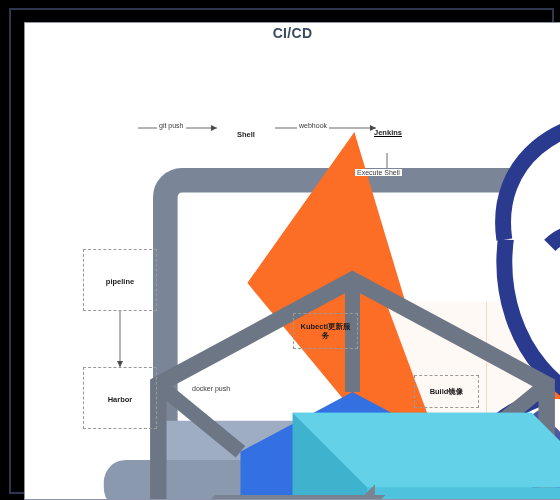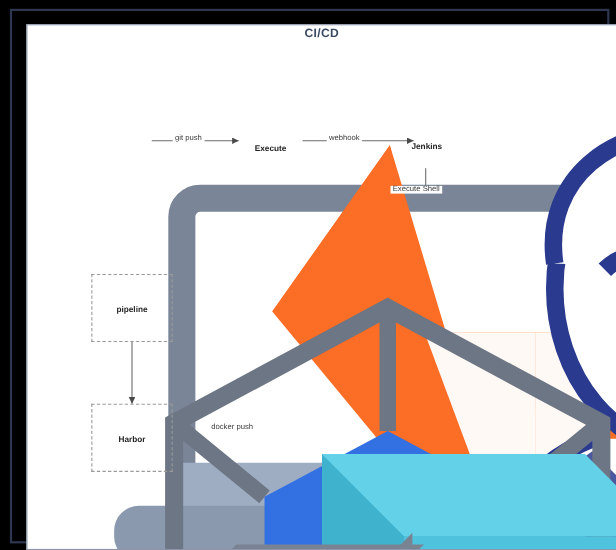--- a/index.html
+++ b/index.html
@@ -44,21 +44,21 @@
     overflow: hidden;
   }
 
   
   .diagram-title {
     position: absolute;
     left: 0;
     top: 2px;
     width: 100%;
     text-align: center;
-    font-size: 11px;
+    font-size: 14px;
     font-weight: bold;
     color: #3b4a63;
     letter-spacing: 0.3px;
   }
 
   
   .canvas {
     position: absolute;
     left: 0;
     top: 0;
@@ -195,24 +195,24 @@
             <svg width="42" height="38" viewBox="0 0 42 38">
               <path d="M21 37 L6.5 15.5 L35.5 15.5 Z" fill="#fc6d26"></path>
               <path d="M21 37 L2 14 L10.5 2 Z" fill="#fc6d26"></path>
               <path d="M21 37 L40 14 L31.5 2 Z" fill="#fc6d26"></path>
               <path d="M21 37 L13 15.5 L21 15.5 Z" fill="#ffffff" opacity="0.96"></path>
               <path d="M21 37 L29 15.5 L21 15.5 Z" fill="#ffffff" opacity="0.96"></path>
               <path d="M2 14 L10.5 2 L13.5 15.5 L6.5 15.5 Z" fill="#fc6d26"></path>
               <path d="M40 14 L31.5 2 L28.5 15.5 L35.5 15.5 Z" fill="#fc6d26"></path>
             </svg>
           </span>
-          <div class="node-label">Execute</div>
-        </div>
-
-        <div class="node" style="left:336px; top:80px; width:54px; height:56px;">
+          <div class="node-label">Shell</div>
+        </div>
+
+        <div class="node" style="left:336px; top:80px; width:54px; height:56px;text-decoration:underline;">
           <span class="icon-wrap">
             <svg width="40" height="42" viewBox="0 0 40 42">
               <g fill="none" stroke="#2a3b8f" stroke-width="1.4">
                 <ellipse cx="20" cy="14" rx="11" ry="13" fill="#ffffff"></ellipse>
                 <path d="M9 12 C8 5 14 1 20 1.5 C27 2 32 6 31 13" fill="#ffffff"></path>
                 <path d="M13 12.5 C14.5 11 17 11 18 12.5"></path>
                 <path d="M23 12.5 C24 11 26.5 11 27.5 12.5"></path>
                 <circle cx="16" cy="15" r="1.6" fill="#2a3b8f" stroke="none"></circle>
                 <circle cx="25" cy="15" r="1.6" fill="#2a3b8f" stroke="none"></circle>
                 <path d="M19 17 L19.5 21 L22 21"></path>
@@ -254,22 +254,28 @@
               <path d="M14 13 L18 9 L18 20 L14 24 Z" fill="#f2f4f7" stroke="#7a8392" stroke-width="1"></path>
               <circle cx="18" cy="18.5" r="4" fill="#8e2fb0"></circle>
               <path d="M16.3 18.5 L17.6 19.9 L19.9 17.1" stroke="#ffffff" stroke-width="1.2" fill="none"></path>
             </svg>
           </span>
           <div class="node-label plain">Harbor</div>
         </div>
 
 
 
-
-
+        <div class="node dashbox" style="left:389px; top:352px; width:65px; height:33px;">
+          <div class="node-label">Build镜像</div>
+        </div>
+
+
+        <div class="node dashbox" style="left:268px; top:290px; width:65px; height:36px;">
+          <div class="node-label">Kubectl更新服务</div>
+        </div>
 
         <div class="edge-label" style="left:132px; top:99px;">git push</div>
 
         <div class="edge-label" style="left:272px; top:99px;">webhook</div>
 
         <div class="edge-label" style="left:330px; top:146px;">Execute Shell</div>
 
         <div class="edge-label" style="left:165px; top:362px;">docker push</div>
 
       </div>

